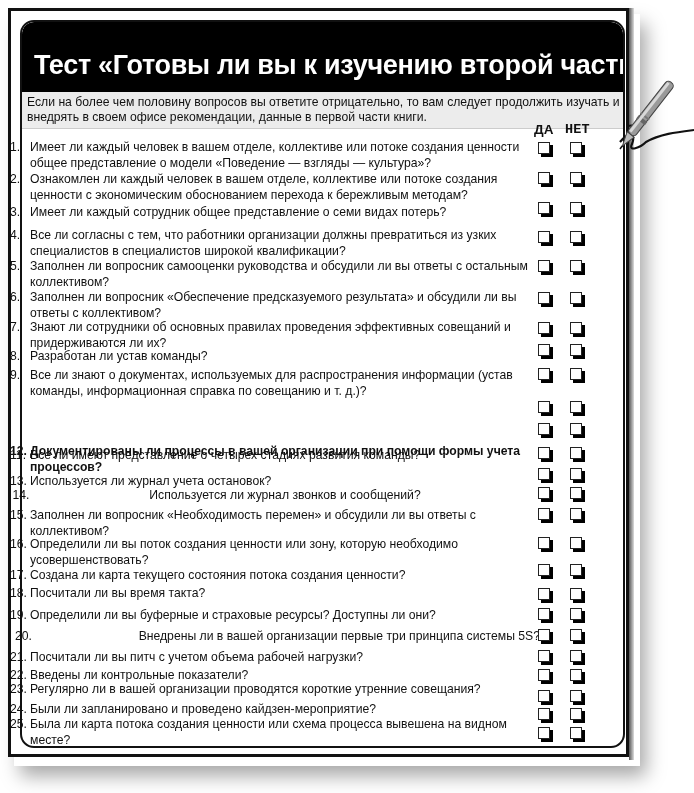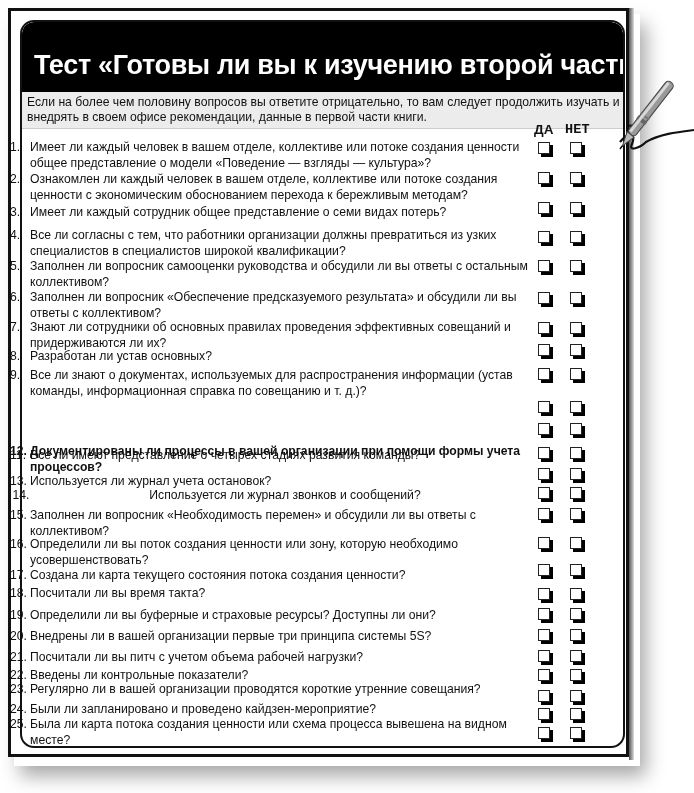--- a/index.html
+++ b/index.html
@@ -98,21 +98,21 @@
   <div class="q" style="top:290px;">
       <span class="num">6.</span>
       <span class="txt">Заполнен ли вопросник «Обеспечение предсказуемого результата» и обсудили ли вы ответы с коллективом?</span>
     </div>
   <div class="q" style="top:320px;">
       <span class="num">7.</span>
       <span class="txt">Знают ли сотрудники об основных правилах проведения эффективных совещаний и придерживаются ли их?</span>
     </div>
   <div class="q" style="top:349px;">
       <span class="num">8.</span>
-      <span class="txt">Разработан ли устав основных?</span>
+      <span class="txt">Разработан ли устав команды?</span>
     </div>
   <div class="q" style="top:368px;">
       <span class="num">9.</span>
       <span class="txt">Все ли знают о документах, используемых для распространения информации (устав команды, информационная справка по совещанию и т. д.)?</span>
     </div>
   <div class="q" style="top:448px;">
       <span class="num">11.</span>
       <span class="txt">Все ли имеют представление о четырех стадиях развития команды?</span>
     </div>
   <div class="q" style="top:444px;font-weight:bold;">
@@ -140,21 +140,21 @@
       <span class="txt">Создана ли карта текущего состояния потока создания ценности?</span>
     </div>
   <div class="q" style="top:586px;">
       <span class="num">18.</span>
       <span class="txt">Посчитали ли вы время такта?</span>
     </div>
   <div class="q" style="top:608px;">
       <span class="num">19.</span>
       <span class="txt">Определили ли вы буферные и страховые ресурсы? Доступны ли они?</span>
     </div>
-  <div class="q" style="top:629px;">
+  <div class="q" style="top:629px;text-align:right;">
       <span class="num">20.</span>
       <span class="txt">Внедрены ли в вашей организации первые три принципа системы 5S?</span>
     </div>
   <div class="q" style="top:650px;">
       <span class="num">21.</span>
       <span class="txt">Посчитали ли вы питч с учетом объема рабочей нагрузки?</span>
     </div>
   <div class="q" style="top:668px;">
       <span class="num">22.</span>
       <span class="txt">Введены ли контрольные показатели?</span>

